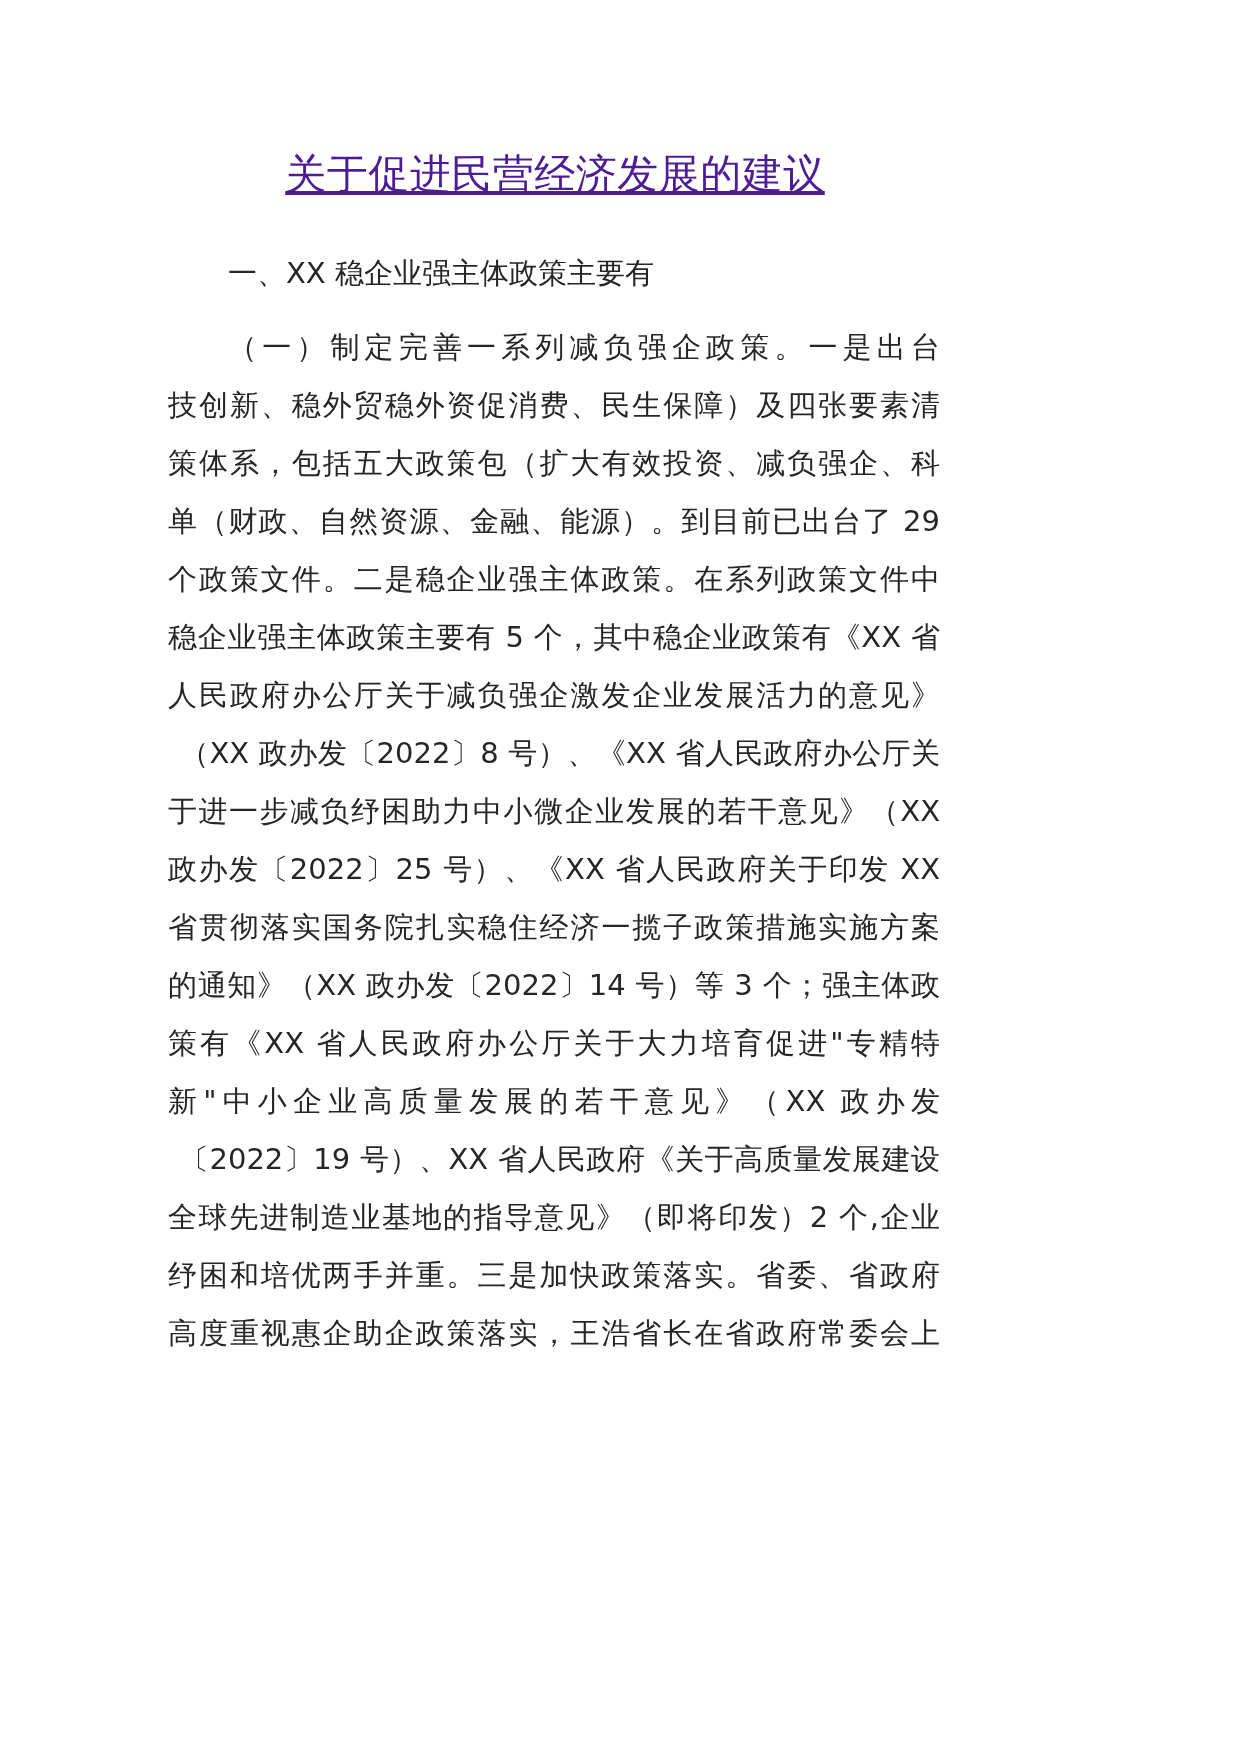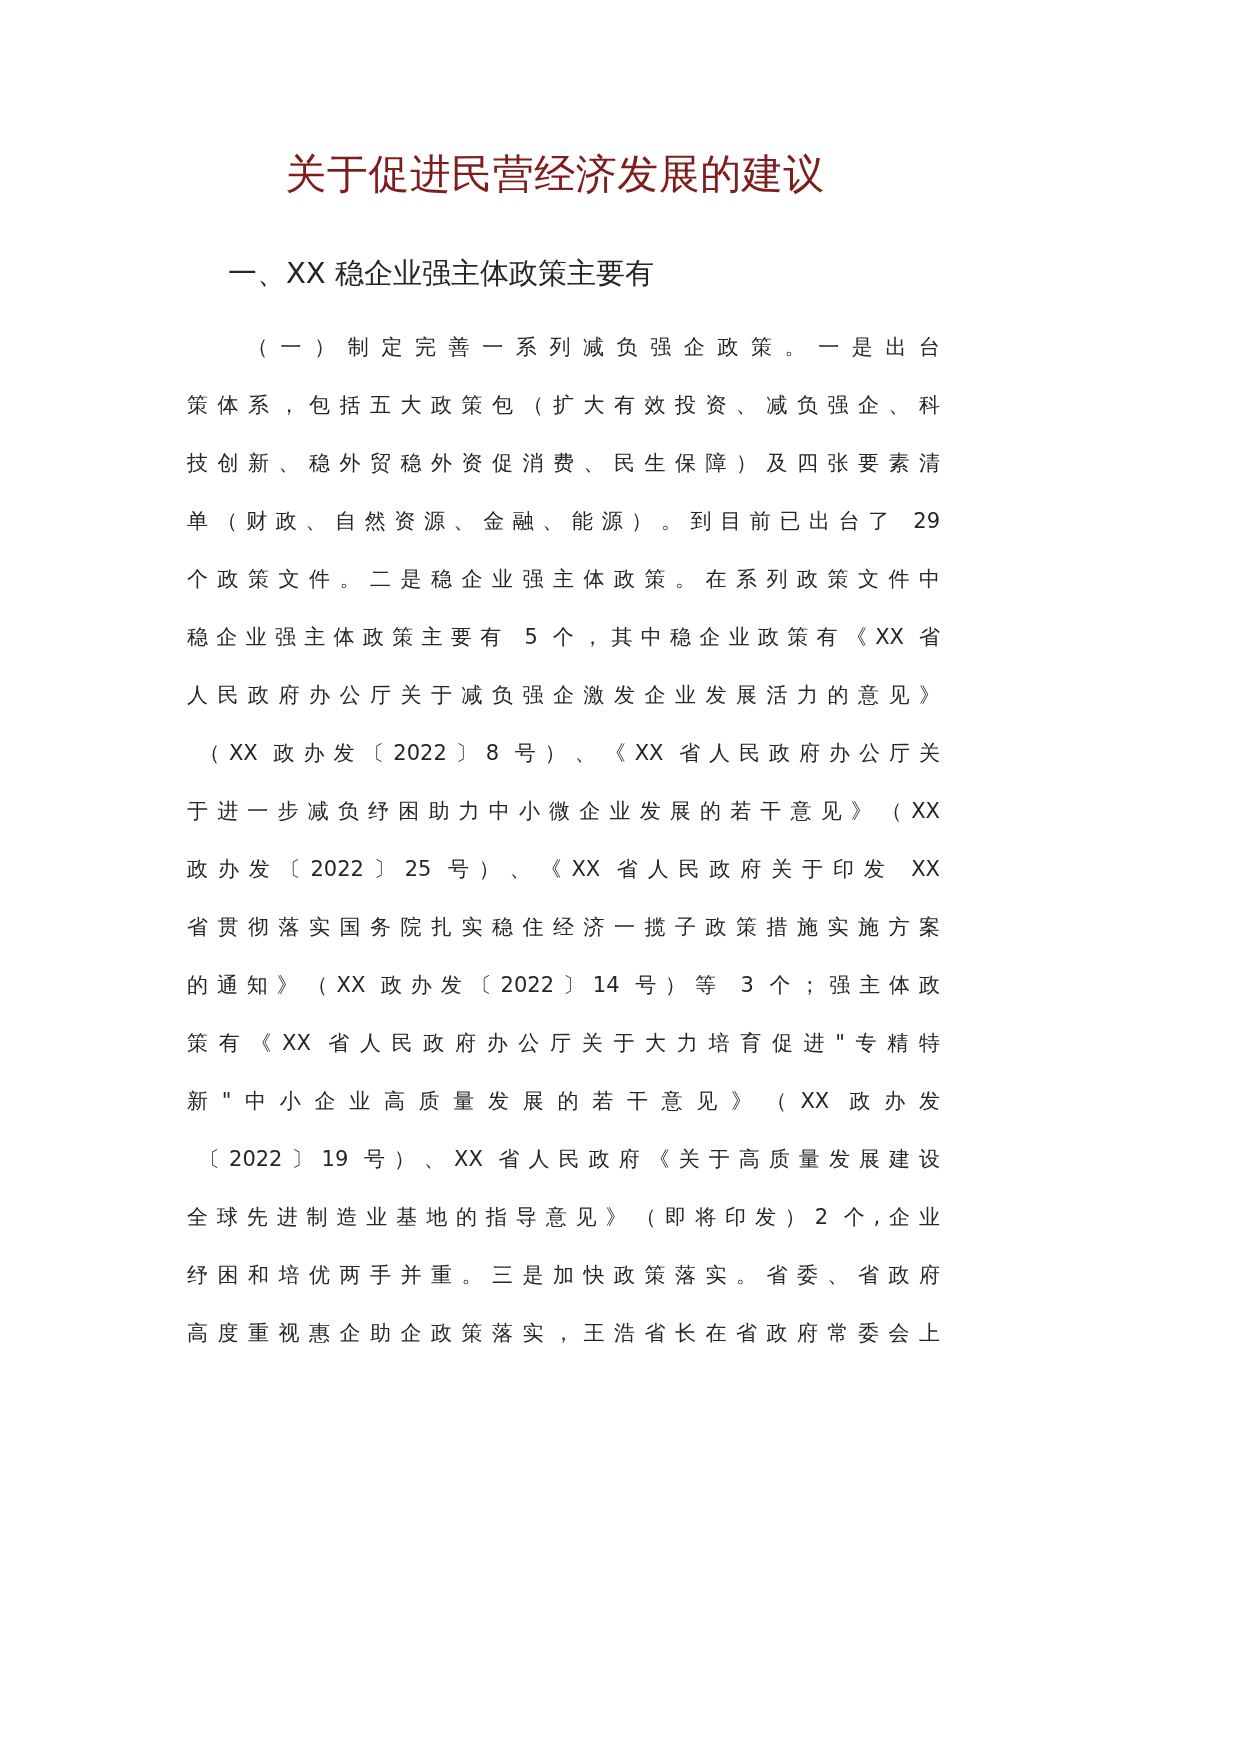--- a/index.html
+++ b/index.html
@@ -25,65 +25,65 @@
     }
     .title {
       position: absolute;
       left: 0;
       width: 1110px;
       top: 146px;
       text-align: center;
       font-size: 41px;
       line-height: 56px;
       letter-spacing: 0.5px;
-      color: #7f1d1d;
+      color: #4c1d95;
+      text-decoration: underline;
     }
     .section-heading {
       position: absolute;
       left: 228px;
       top: 252px;
       font-size: 29px;
       line-height: 42px;
       color: #262626;
     }
     .body-text {
       position: absolute;
       left: 168px;
       top: 318px;
       width: 772px;
     }
     .line {
       display: block;
       height: 58px;
       line-height: 58px;
-      font-size: 21px;
+      font-size: 29px;
       white-space: nowrap;
       text-align: justify;
       text-align-last: justify;
       color: #262626;
-      margin-left: 19px;
     }
     .line.indent {
       padding-left: 60px;
     }
     .line.lead-small {
       padding-left: 12px;
     }
   </style>
 </head>
 <body>
 
 <div class="page">
   <div class="title">关于促进民营经济发展的建议</div>
   <div class="section-heading">一、XX 稳企业强主体政策主要有</div>
 
   <div class="body-text">
     <span class="line indent">（一）制定完善一系列减负强企政策。一是出台</span>
+    <span class="line">技创新、稳外贸稳外资促消费、民生保障）及四张要素清</span>
     <span class="line">策体系，包括五大政策包（扩大有效投资、减负强企、科</span>
-    <span class="line">技创新、稳外贸稳外资促消费、民生保障）及四张要素清</span>
     <span class="line">单（财政、自然资源、金融、能源）。到目前已出台了 29</span>
     <span class="line">个政策文件。二是稳企业强主体政策。在系列政策文件中</span>
     <span class="line">稳企业强主体政策主要有 5 个，其中稳企业政策有《XX 省</span>
     <span class="line">人民政府办公厅关于减负强企激发企业发展活力的意见》</span>
     <span class="line lead-small">（XX 政办发〔2022〕8 号）、《XX 省人民政府办公厅关</span>
     <span class="line">于进一步减负纾困助力中小微企业发展的若干意见》（XX</span>
     <span class="line">政办发〔2022〕25 号）、《XX 省人民政府关于印发 XX</span>
     <span class="line">省贯彻落实国务院扎实稳住经济一揽子政策措施实施方案</span>
     <span class="line">的通知》（XX 政办发〔2022〕14 号）等 3 个；强主体政</span>
     <span class="line">策有《XX 省人民政府办公厅关于大力培育促进"专精特</span>

